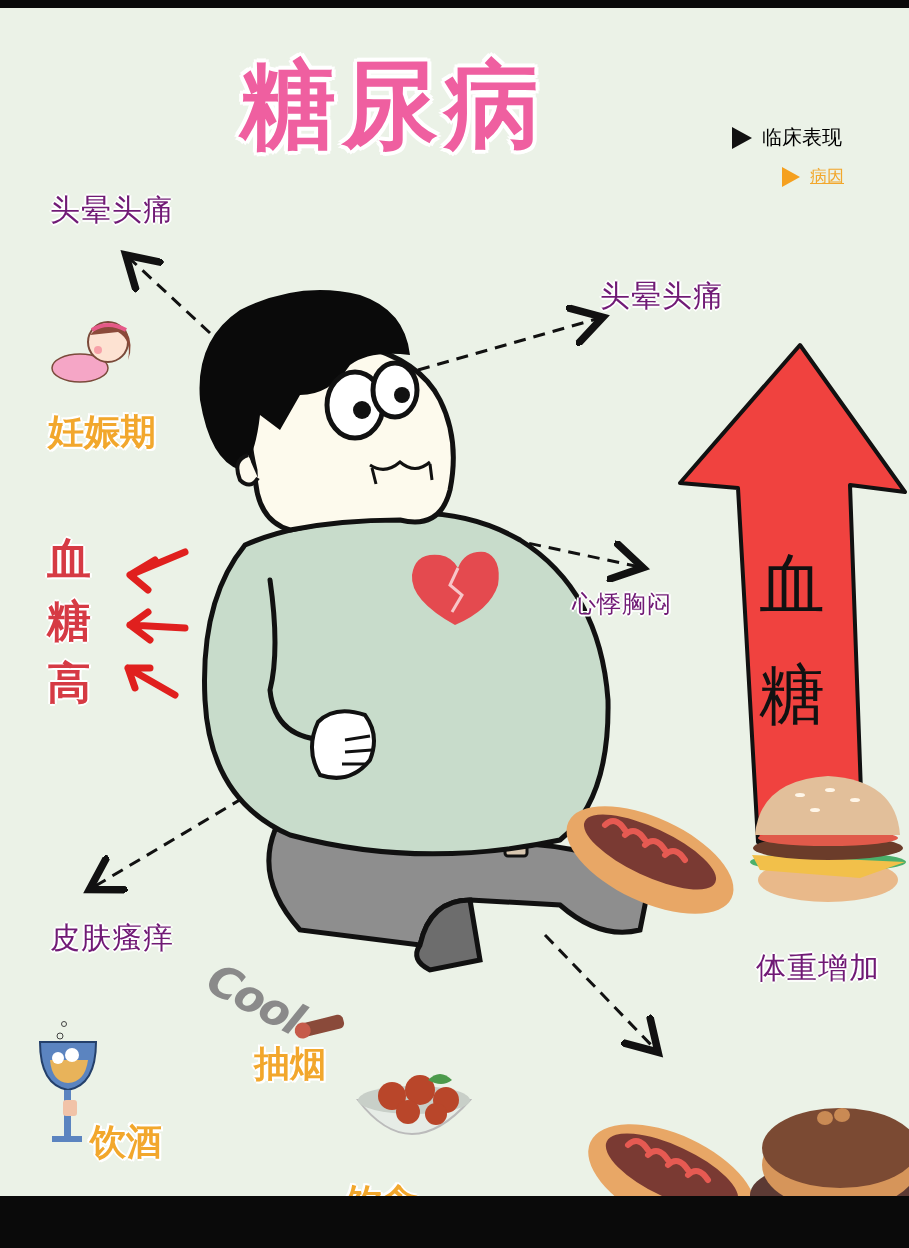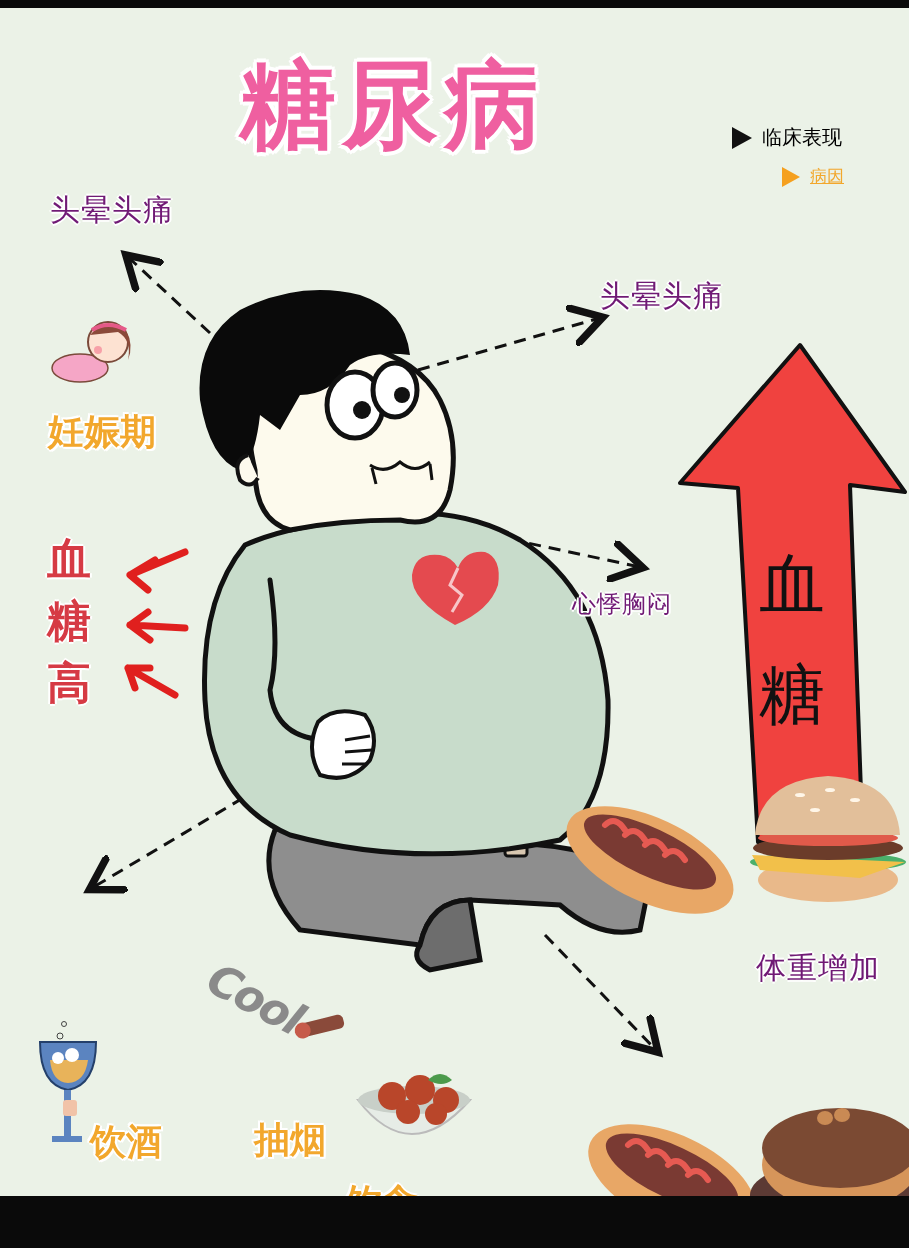--- a/index.html
+++ b/index.html
@@ -161,24 +161,25 @@
           <circle cx="408" cy="1112" r="12"></circle>
           <circle cx="436" cy="1114" r="11"></circle>
         </g>
       <path d="M428,1080 Q440,1068 452,1080 Q442,1088 428,1080 Z" fill="#4b9a4b"></path>
     </g>
   </svg>
 
   <div class="abs lbl" style="left:50px;top:182px;">头晕头痛</div>
   <div class="abs lbl" style="left:600px;top:268px;">头晕头痛</div>
   <div class="abs lbl small" style="left:572px;top:580px;">心悸胸闷</div>
+  <div class="abs lbl" style="left:50px;top:910px;">皮肤瘙痒</div>
   <div class="abs lbl" style="left:756px;top:940px;">体重增加</div>
 
   <div class="abs orange-lbl" style="left:48px;top:400px;">妊娠期</div>
-  <div class="abs orange-lbl" style="left:254px;top:1108px;">抽烟</div>
+  <div class="abs orange-lbl" style="left:254px;top:1032px;">抽烟</div>
   <div class="abs orange-lbl" style="left:90px;top:1110px;">饮酒</div>
   <div class="abs orange-lbl" style="left:346px;top:1170px;">饮食</div>
 
   <div class="abs cool" style="left:205px;top:965px;">Cool</div>
 
   <div class="abs red-vert" style="left:44px;top:520px;">
     <div>血</div>
     <div>糖</div>
     <div>高</div>
   </div>

